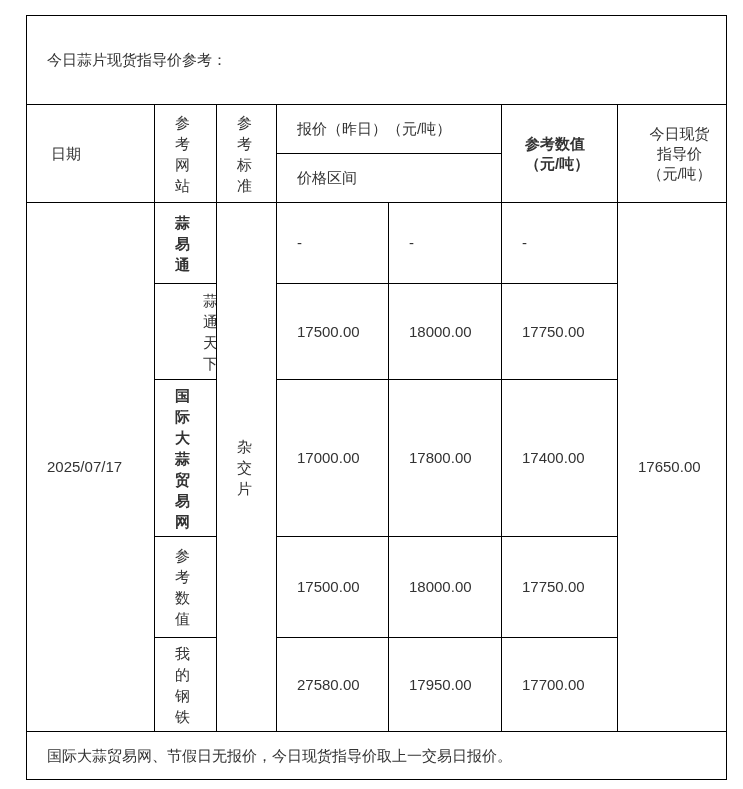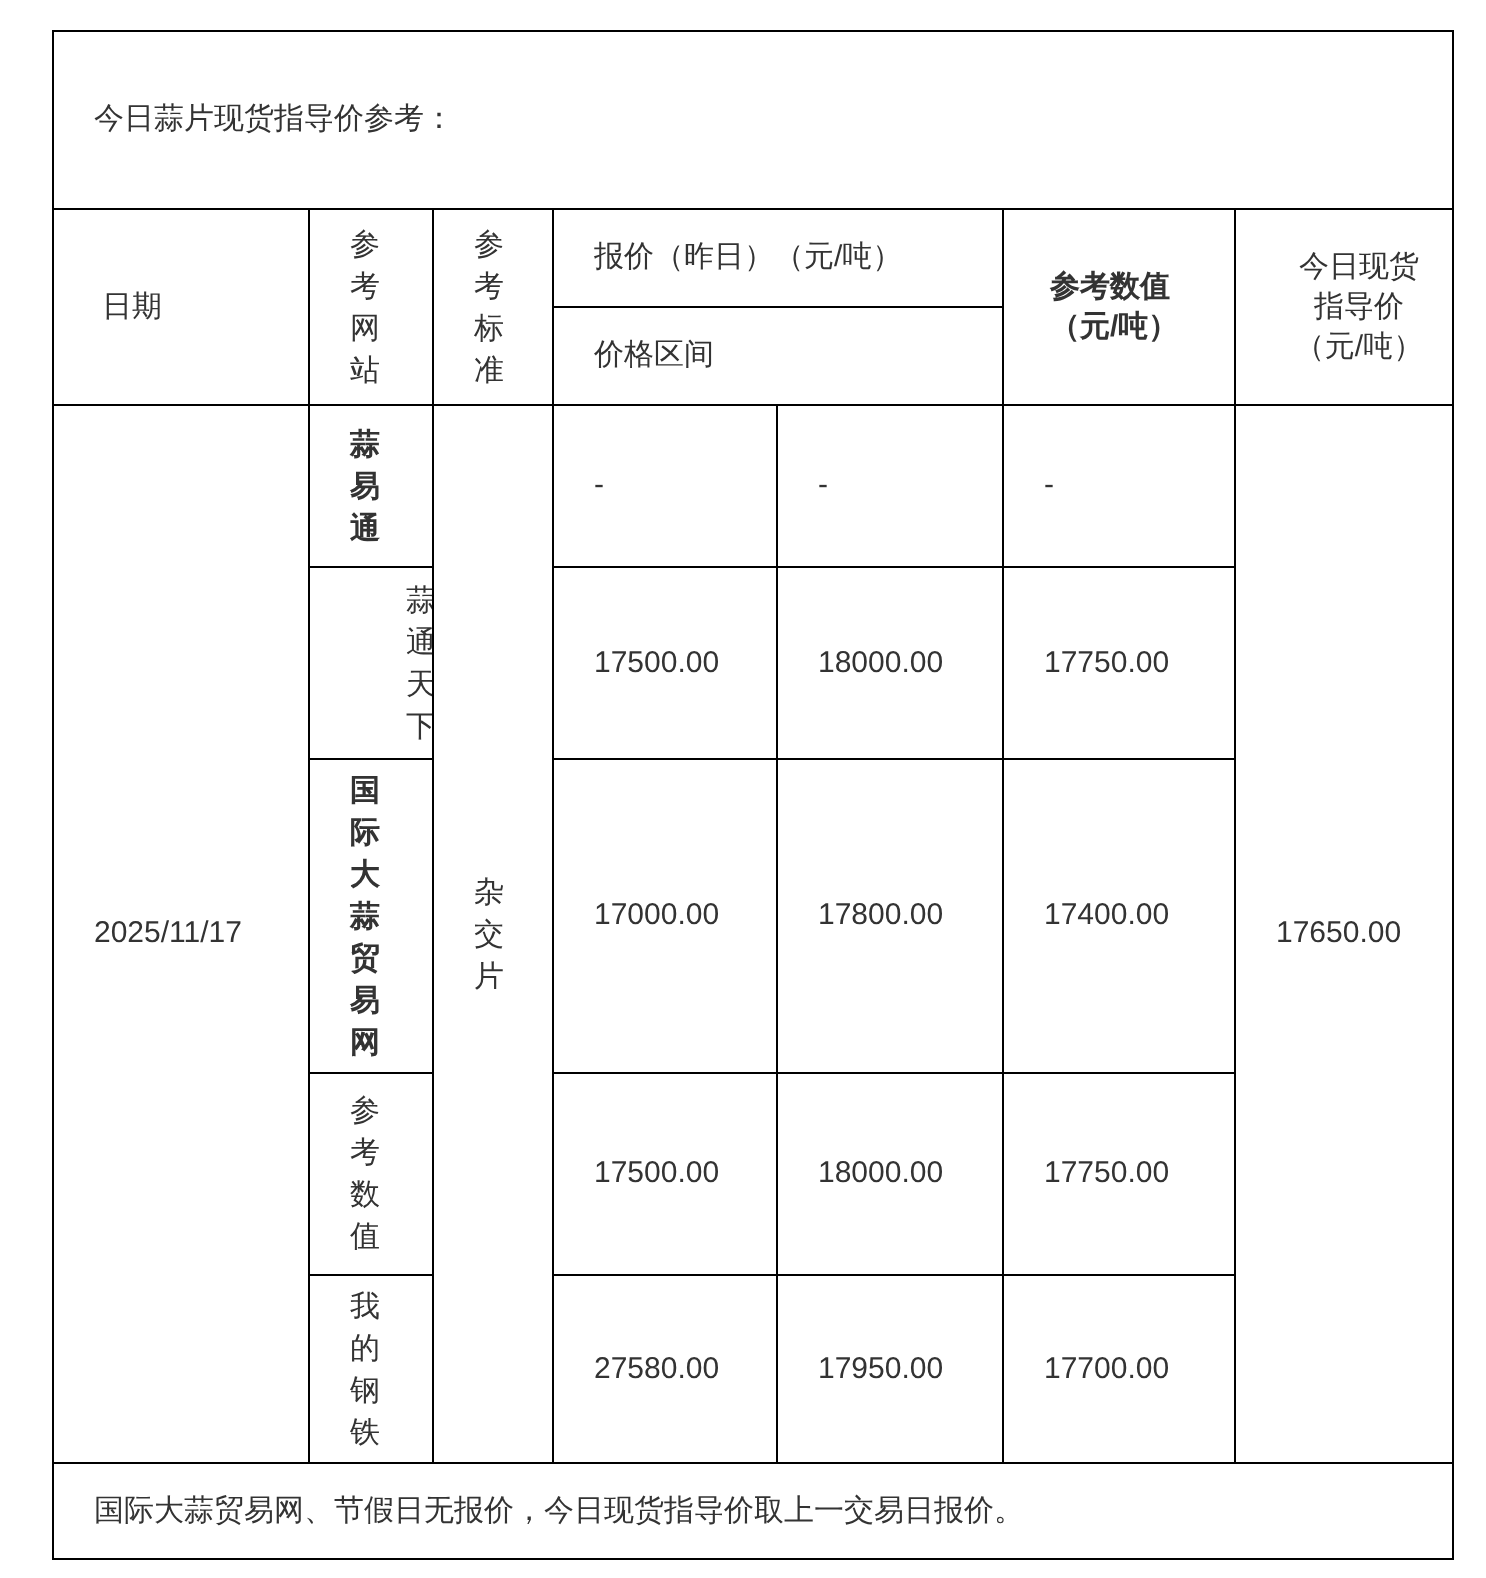--- a/index.html
+++ b/index.html
@@ -102,21 +102,21 @@
 （元/吨）</td>
         <td rowspan="2" class="pre" style="padding-left:19px;text-align:center;">今日现货
 指导价
 （元/吨）</td>
       </tr>
       <tr>
         <td colspan="2" class="h-cell">价格区间</td>
       </tr>
 
       <tr class="r0">
-        <td rowspan="5" class="date-cell">2025/11/17</td>
+        <td rowspan="5" class="date-cell">2025/07/17</td>
         <td class="vcell h">
           <span class="vtext">蒜易通</span>
         </td>
         <td rowspan="5" class="vcell">
           <span class="vtext">杂交片</span>
         </td>
         <td class="num">-</td>
         <td class="num">-</td>
         <td class="num">-</td>
         <td rowspan="5" class="num">17650.00</td>

